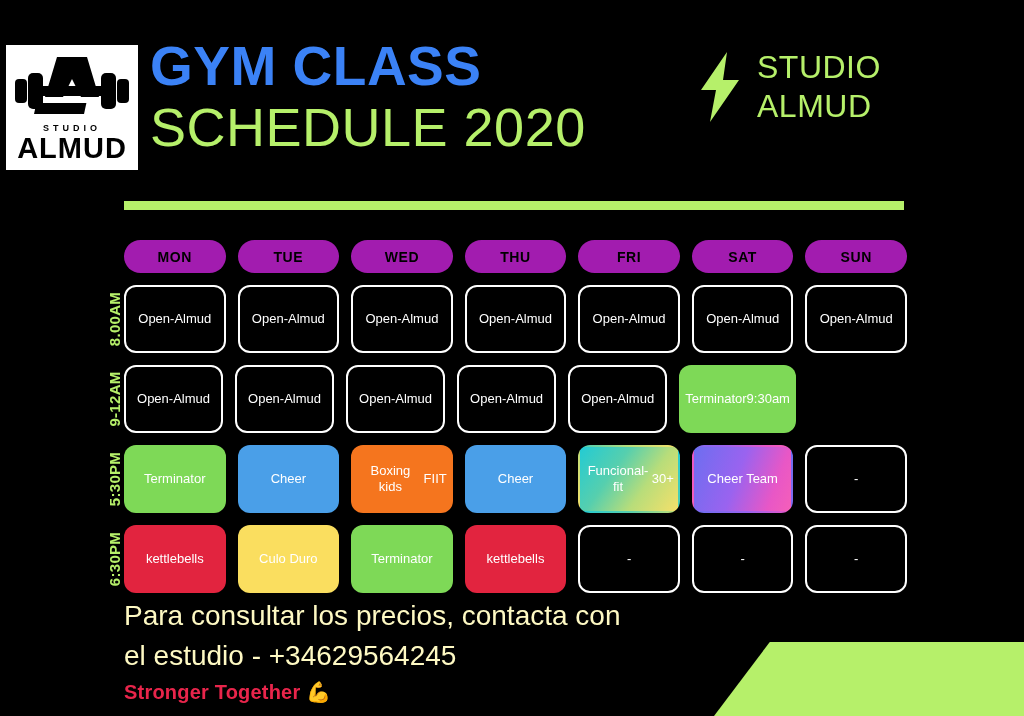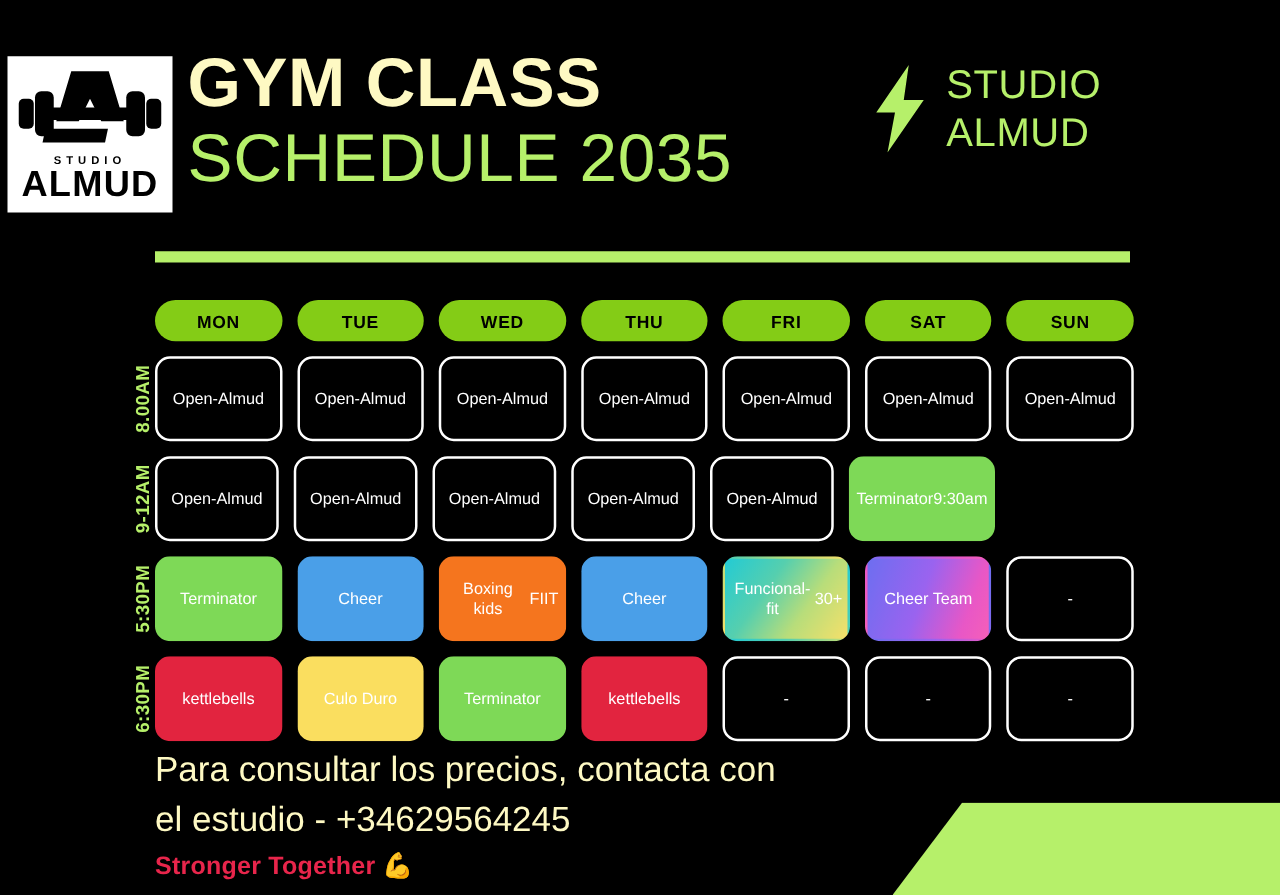--- a/index.html
+++ b/index.html
@@ -60,21 +60,21 @@
   }
 
   .title-wrap {
     position: absolute;
     left: 150px;
     top: 38px;
   }
   .title-1 {
     font-size: 55px;
     font-weight: bold;
-    color: #fef9c3;
+    color: #3b82f6;
     letter-spacing: 0.5px;
     line-height: 1.05;
     white-space: nowrap;
   }
   .title-2 {
     font-size: 54px;
     font-weight: 300;
     color: #b6f06a;
     letter-spacing: 0.5px;
     line-height: 1.1;
@@ -116,21 +116,21 @@
     width: 783px;
   }
   .grid-row {
     display: grid;
     grid-template-columns: repeat(7, 1fr);
     gap: 12px;
     margin-bottom: 12px;
   }
   .day-pill {
     height: 33px;
-    background: #84cc16;
+    background: #a21caf;
     border-radius: 17px;
     display: flex;
     align-items: center;
     justify-content: center;
     font-size: 14px;
     font-weight: bold;
     color: #000000;
     letter-spacing: 0.6px;
   }
   .cell {
@@ -216,21 +216,21 @@
       <rect x="104" y="26" width="12" height="24" rx="4" fill="#000"></rect>
       <rect x="88" y="20" width="15" height="36" rx="5" fill="#000"></rect>
       <rect x="27" y="33" width="66" height="10" fill="#000"></rect>
     </svg>
     <div class="logo-studio">STUDIO</div>
     <div class="logo-almud">ALMUD</div>
   </div>
 
   <div class="title-wrap">
     <div class="title-1">GYM CLASS</div>
-    <div class="title-2">SCHEDULE 2035</div>
+    <div class="title-2">SCHEDULE 2020</div>
   </div>
 
   <div class="brand">
     <svg class="bolt-icon" viewBox="0 0 46 70">
       <path d="M30 0 L4 38 L19 38 L13 70 L42 28 L26 28 Z" fill="#b6f06a"></path>
     </svg>
     <div class="brand-text">
       <div>STUDIO</div>
       <div>ALMUD</div>
     </div>

